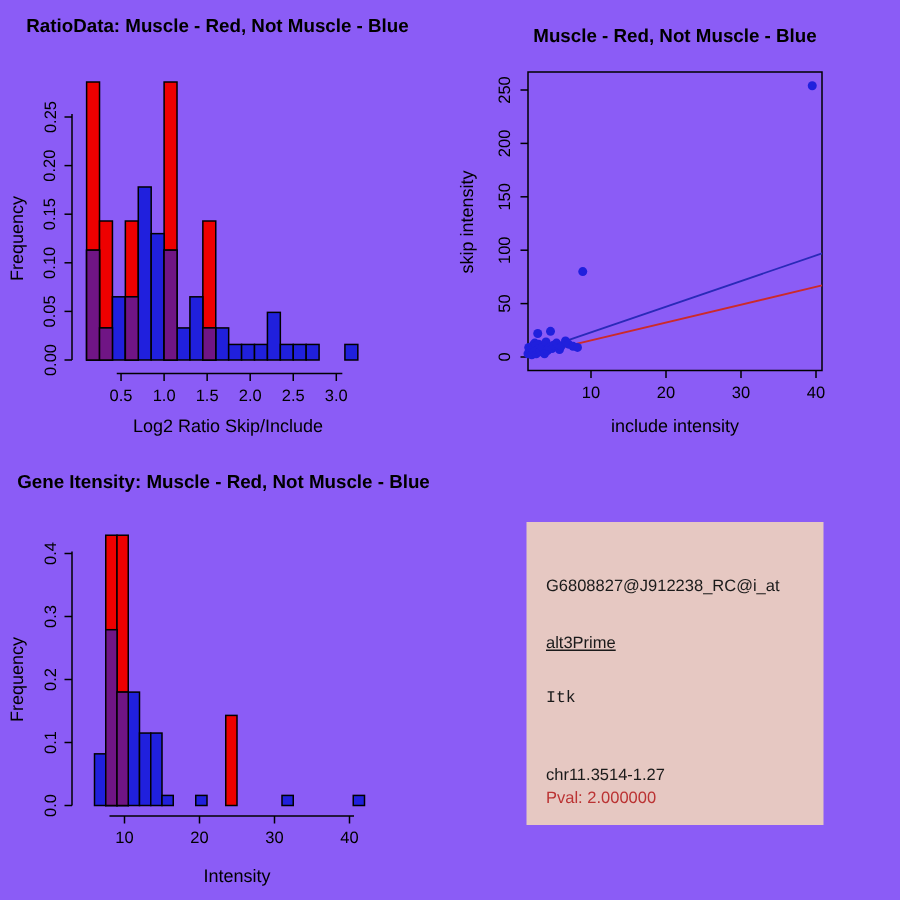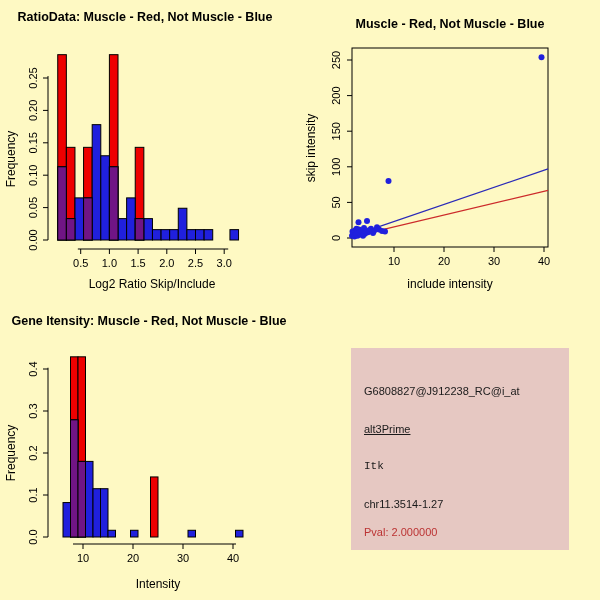--- a/index.html
+++ b/index.html
@@ -1,44 +1,44 @@
 <!DOCTYPE html>
 <html><head>
 <meta charset="utf-8">
 <style>
   html, body { margin: 0; padding: 0; background: #ffffff; }
   #screen {
     position: relative;
     width: 600px;
     height: 600px;
-    background: #fef9c3;
+    background: #8b5cf6;
     font-family: "Liberation Sans", sans-serif;
     overflow: hidden;
   }
   .panel { position: absolute; width: 300px; height: 300px; }
   #ratio-svg   { left: 0;   top: 0; }
   #scatter-svg { left: 300px; top: 0; }
   #gene-svg    { left: 0;   top: 300px; }
   #info-box {
     position: absolute;
     left: 351px; top: 348px;
-    width: 218px; height: 202px;
+    width: 198px; height: 202px;
   }
   .info-line {
     position: absolute;
     left: 13px;
     font-size: 11px;
     color: #1a1a1a;
     white-space: nowrap;
     letter-spacing: 0px;
   }
   #info-probe    { top: 37px; }
   #info-splice   { top: 75px; text-decoration: underline; }
   #info-gene     { top: 112px; font-family: Liberation Mono, monospace; }
-  #info-chrom    { top: 150px; }
+  #info-chrom    { top: 163px; }
   #info-pval     { top: 178px; }
   svg text { font-family: "Liberation Sans", sans-serif; fill: #000000; }
   svg .title { font-weight: bold; font-size: 12.5px; }
   svg .ticklab { font-size: 11px; }
   svg .axislab { font-size: 12px; }
 </style>
 </head>
 <body>
 
 <div id="screen">

